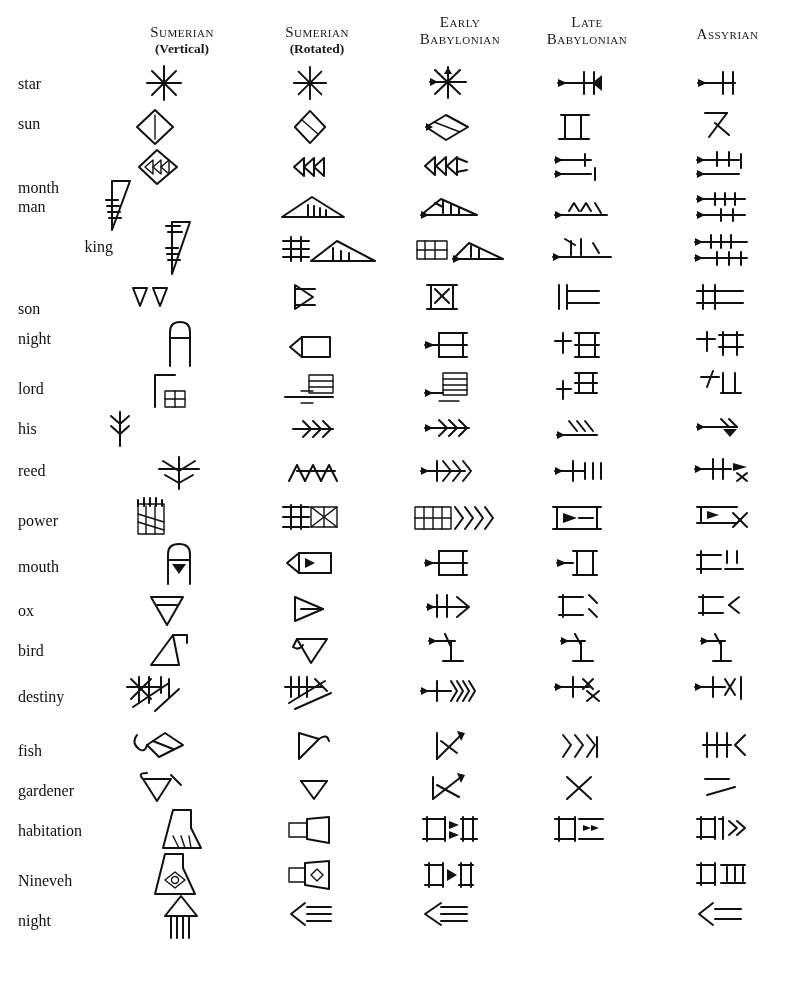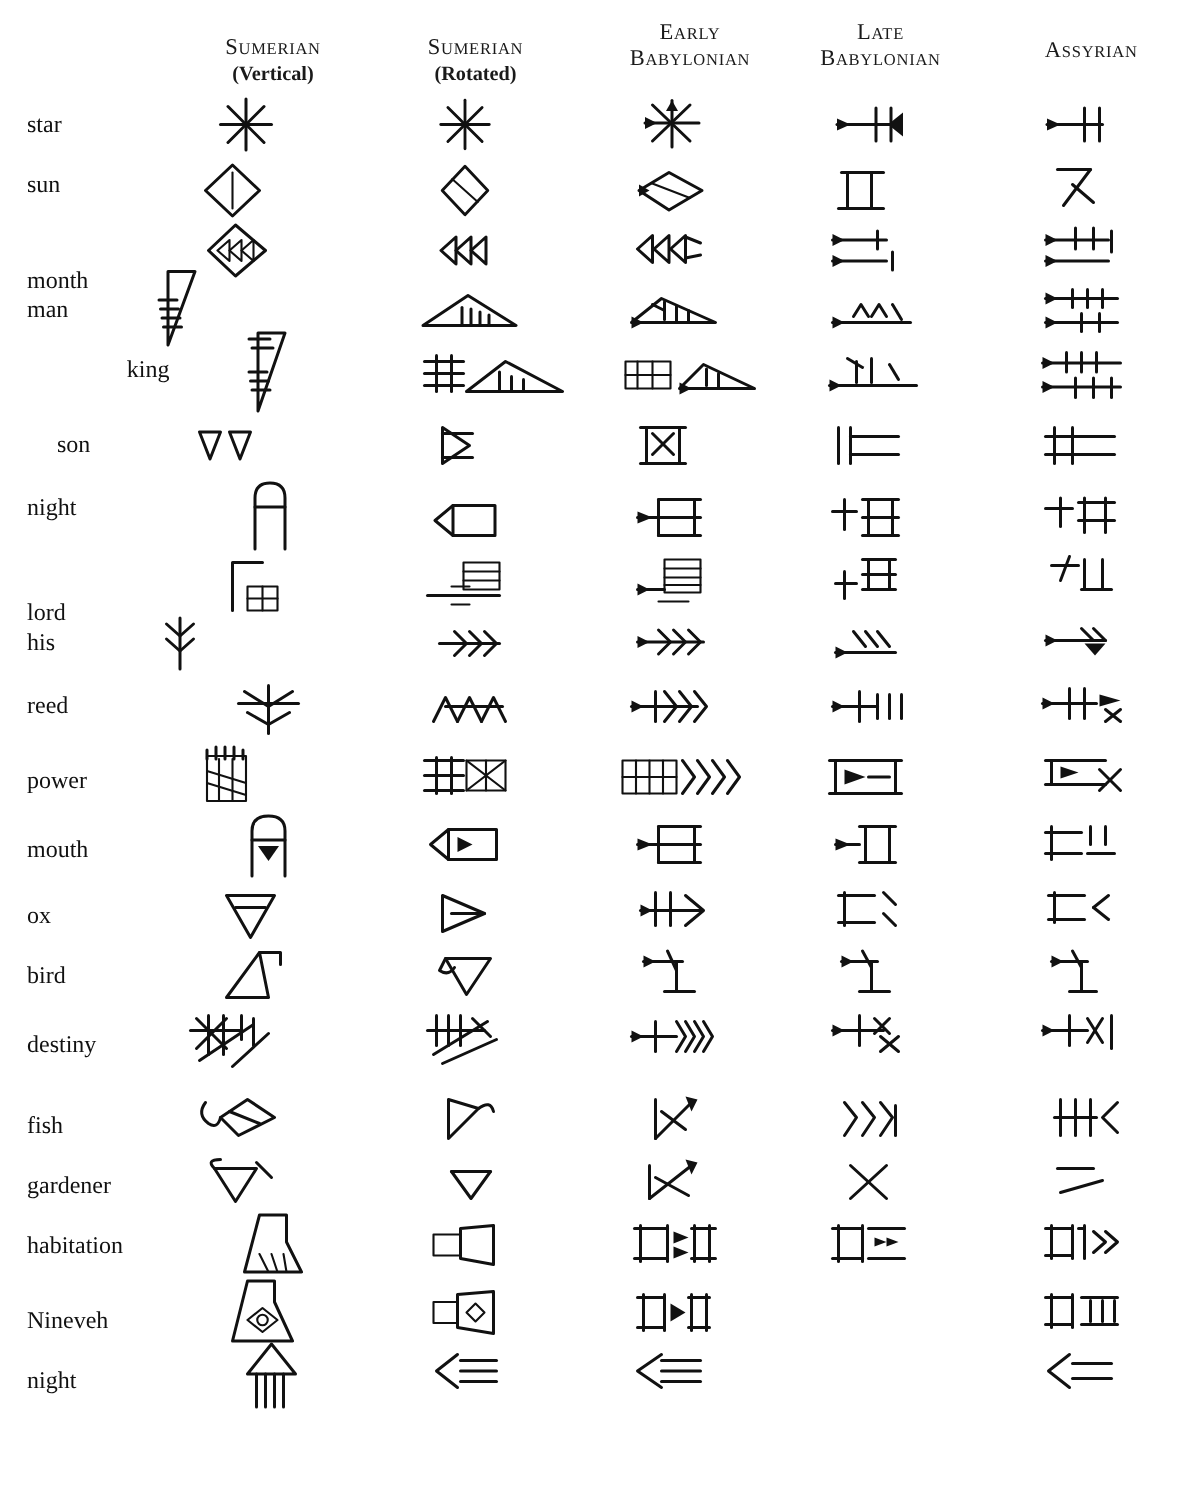--- a/index.html
+++ b/index.html
@@ -108,23 +108,23 @@
     <div class="col-head" style="left:660px; top:26px; width:135px;">
       <span class="l1">Assyrian</span>
     </div>
   </div>
 
   <div class="row-label" style="top:75px;">star</div>
   <div class="row-label" style="top:115px;">sun</div>
   <div class="row-label" style="top:156px;margin-top:23px;">month</div>
   <div class="row-label" style="top:198px;">man</div>
   <div class="row-label" style="top:238px;text-align:right;">king</div>
-  <div class="row-label" style="top:288px;margin-left:20px;">son</div>
+  <div class="row-label" style="top:300px;">son</div>
   <div class="row-label" style="top:330px;">night</div>
-  <div class="row-label" style="top:400px;">lord</div>
+  <div class="row-label" style="top:380px;">lord</div>
   <div class="row-label" style="top:420px;">his</div>
   <div class="row-label" style="top:462px;">reed</div>
   <div class="row-label" style="top:512px;">power</div>
   <div class="row-label" style="top:558px;">mouth</div>
   <div class="row-label" style="top:602px;">ox</div>
   <div class="row-label" style="top:642px;">bird</div>
   <div class="row-label" style="top:688px;">destiny</div>
   <div class="row-label" style="top:742px;">fish</div>
   <div class="row-label" style="top:782px;font-family:Liberation Serif, serif;">gardener</div>
   <div class="row-label" style="top:822px;">habitation</div>

